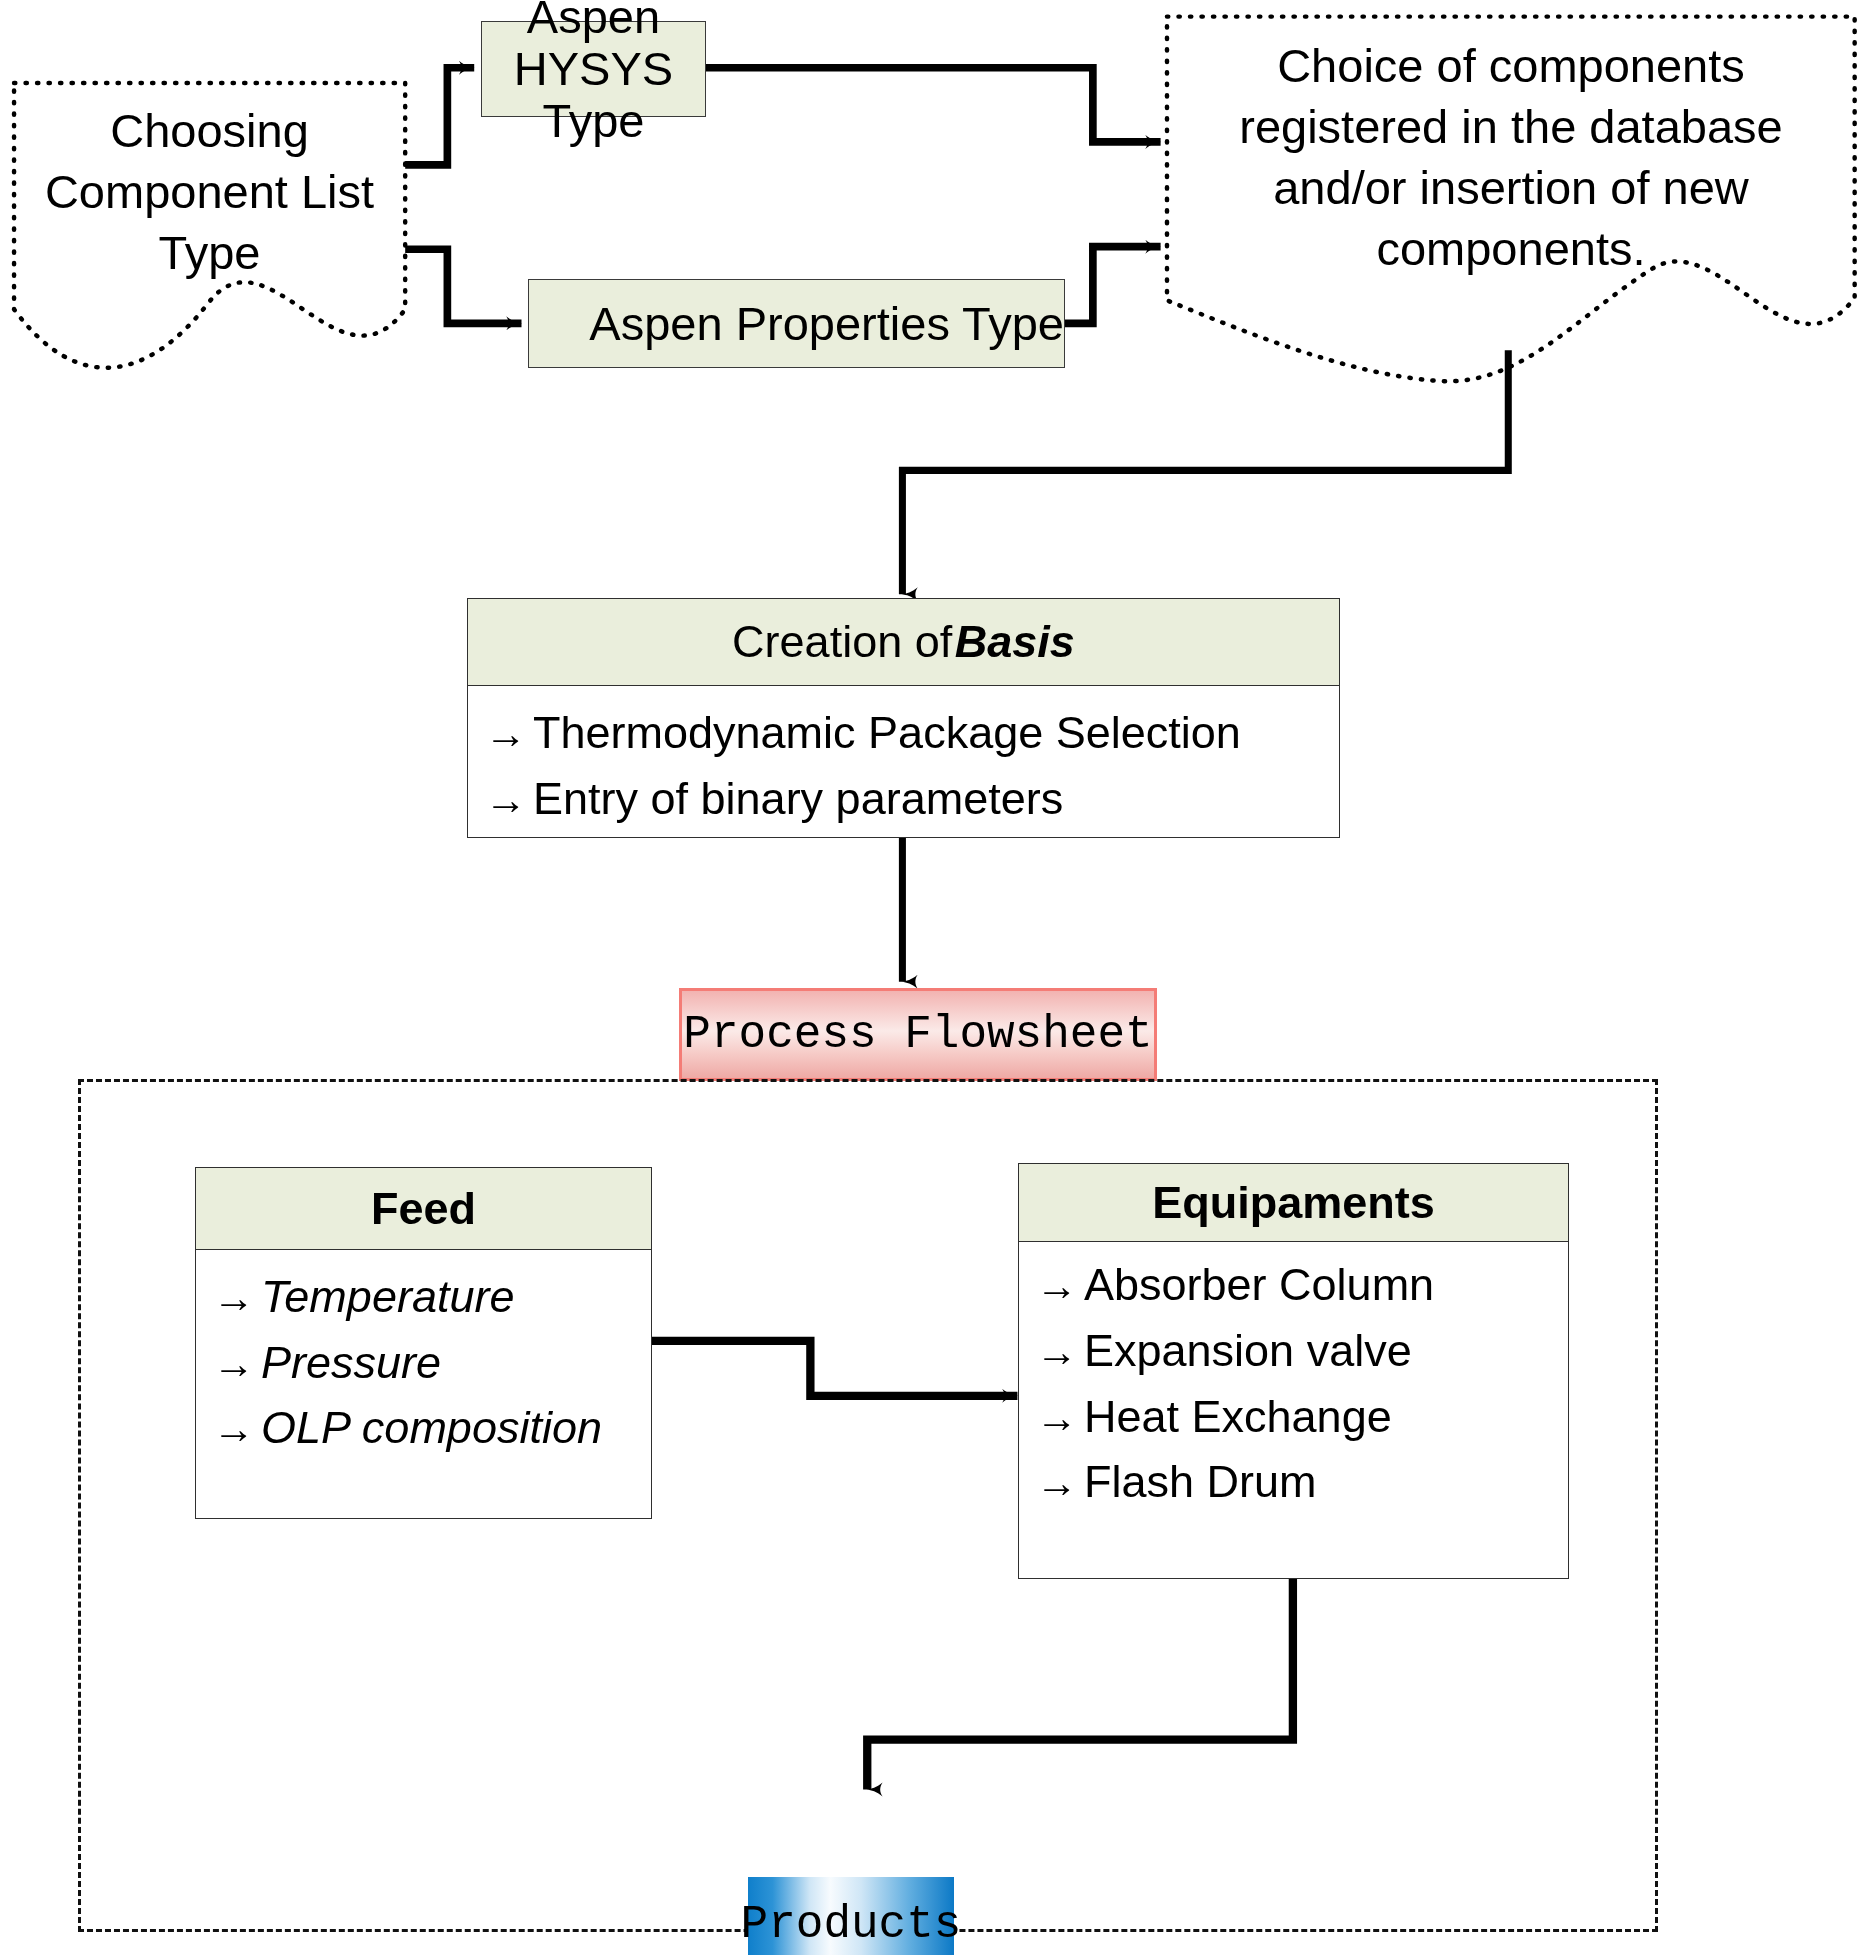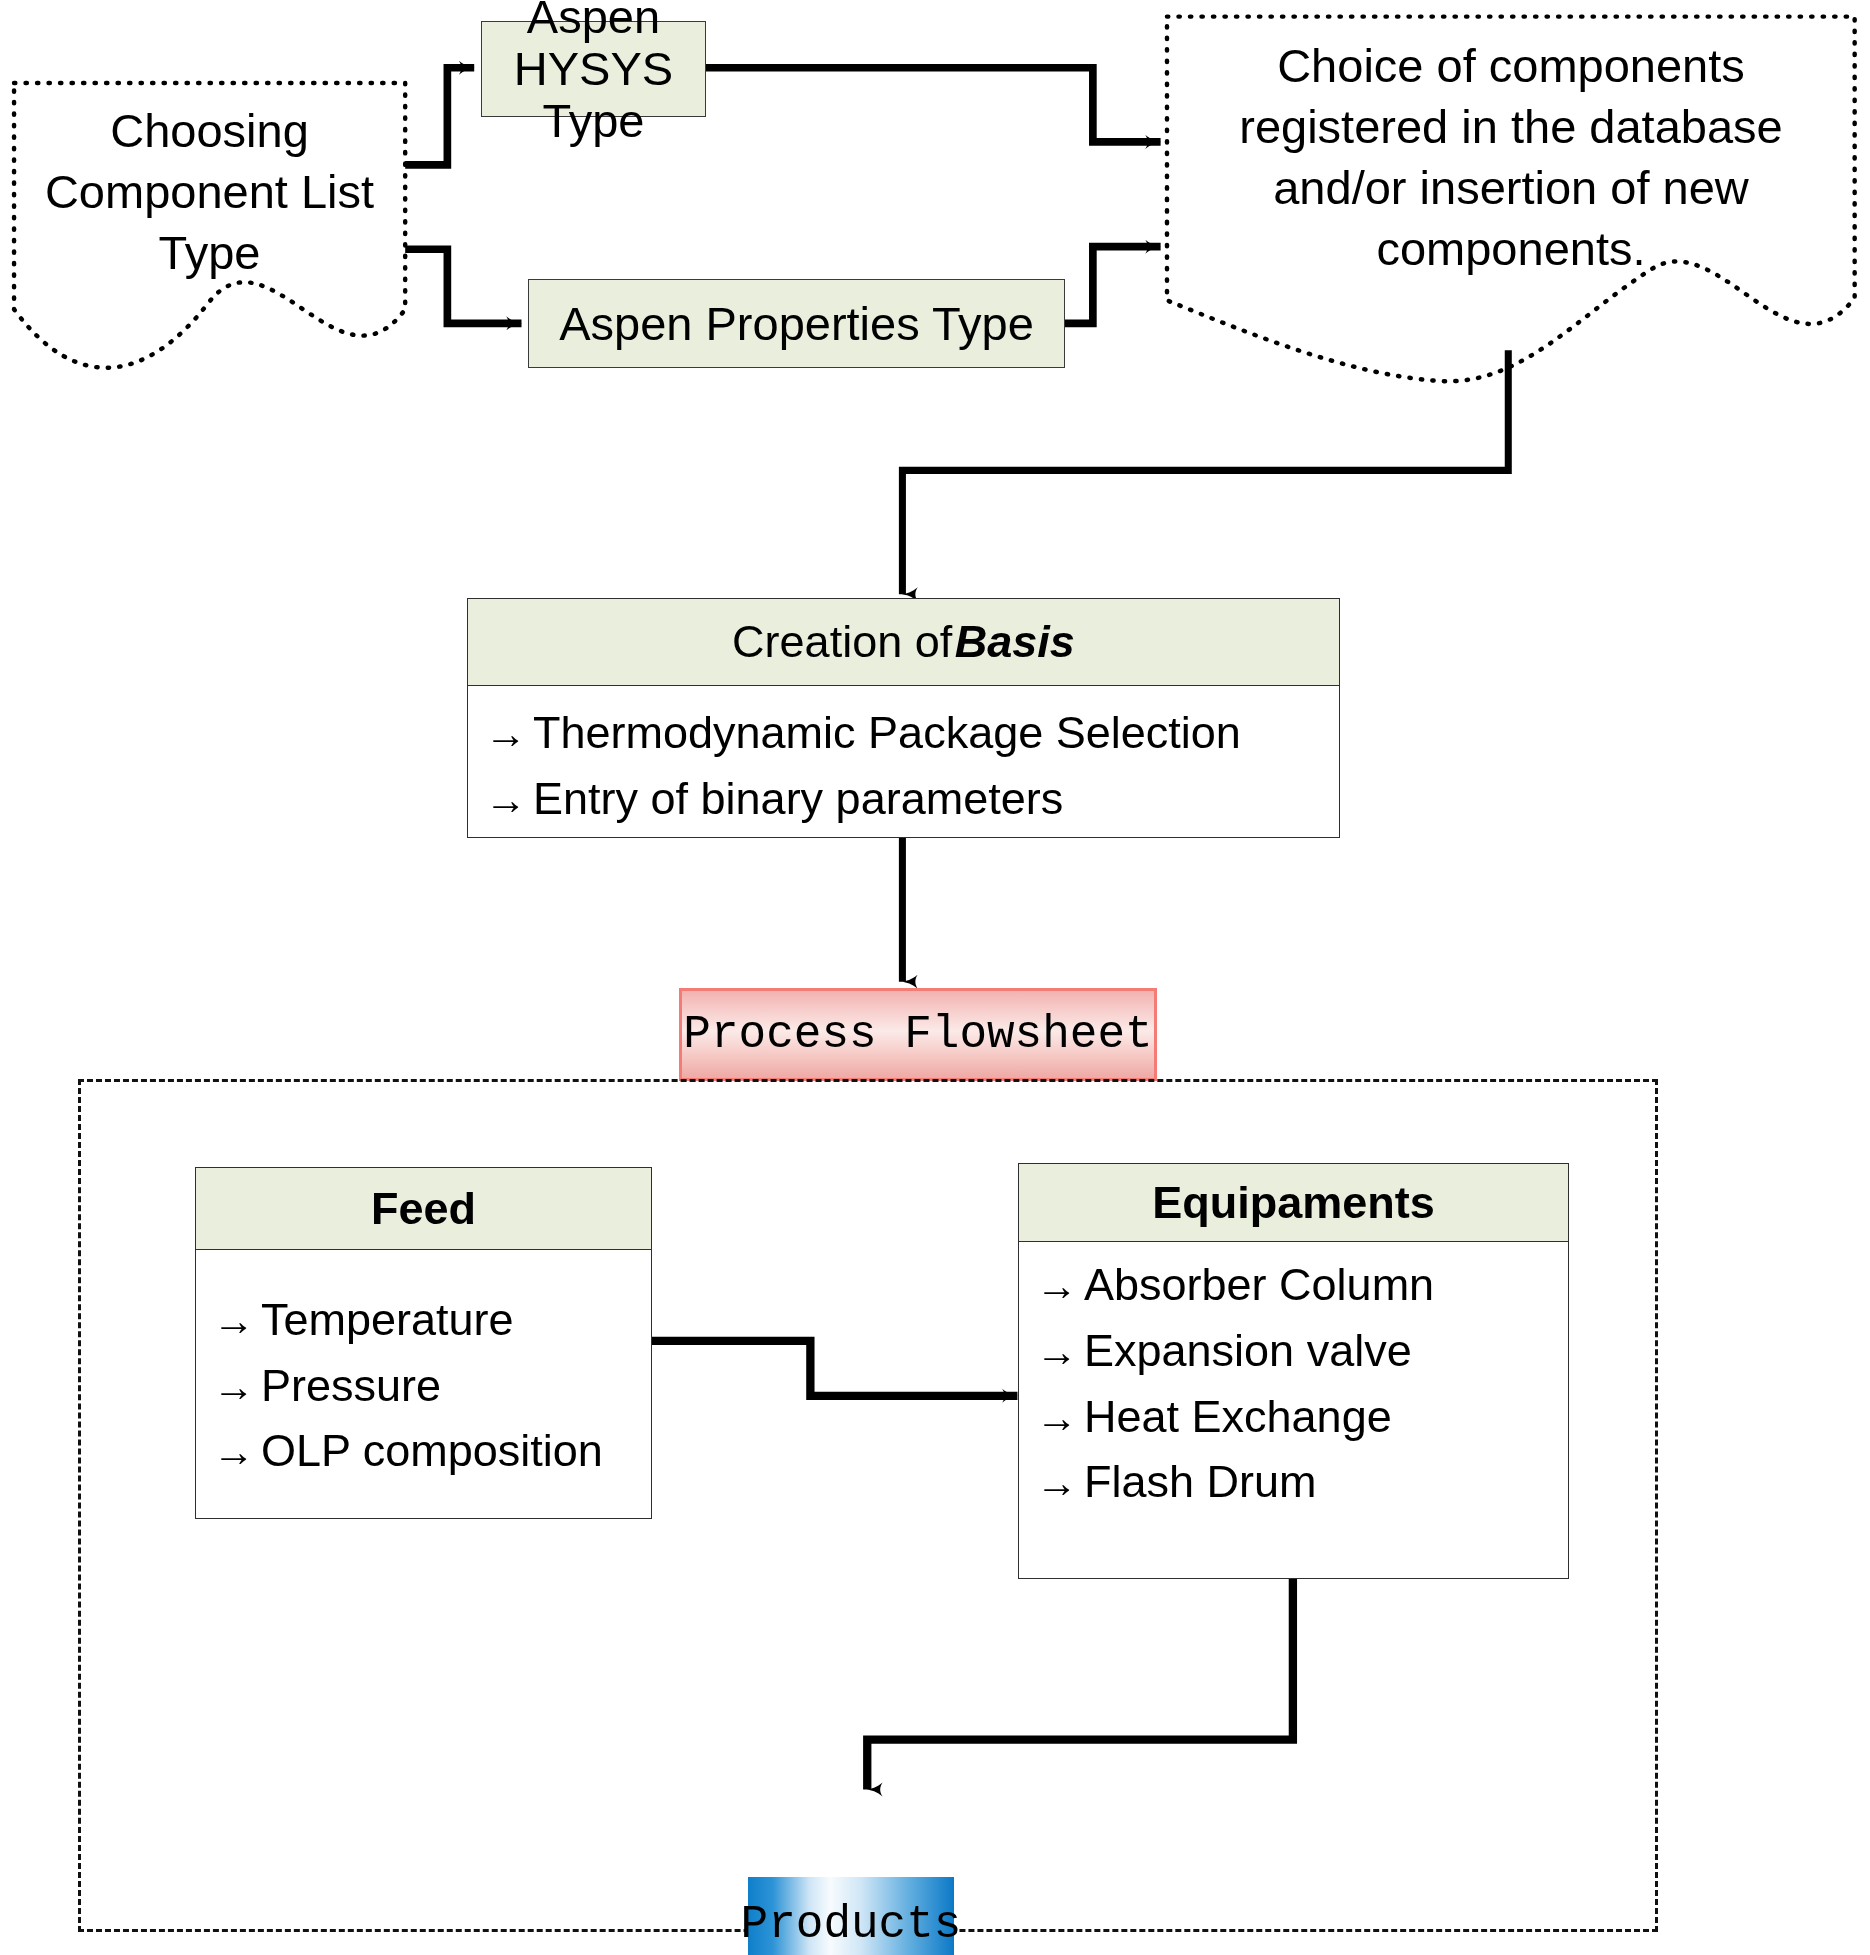--- a/index.html
+++ b/index.html
@@ -9,21 +9,21 @@
   .svg-layer{position:absolute;left:0;top:0;width:1870px;height:1955px;pointer-events:none;}
 
   .node{position:absolute;box-sizing:border-box;}
 
   
   .docshape{display:flex;align-items:center;justify-content:center;text-align:center;}
   .docshape .txt{font-size:47px;line-height:1.30;padding:0 11.5px;}
 
   
   .procbox{background:#EAEEDC;border:1.9px solid #3a3a3a;
-           display:flex;align-items:center;justify-content:center;text-align:center;}
+           display:flex;align-items:center;justify-content:flex-end;text-align:center;}
   .procbox .txt{font-size:47px;line-height:1.1;}
 
   
   .card{border:1.9px solid #2f2f2f;background:#ffffff;}
   .card .hdr{background:#EAEEDC;border-bottom:1.9px solid #2f2f2f;
              display:flex;align-items:center;justify-content:center;
              text-align:center;font-size:45px;box-sizing:border-box;}
   .card .hdr.bold{font-weight:bold;}
   .card .body{padding:14px 16.6px 9px 16.6px;box-sizing:border-box;}
   .card .li{font-size:45px;line-height:1.46;white-space:nowrap;}
@@ -115,21 +115,21 @@
   <div class="node gradbox pf" style="left:679px;top:988px;width:478px;height:93px;">
     <div class="txt">Process Flowsheet</div>
   </div>
 
   <div class="dashcontainer" style="left:78px;top:1079px;width:1580px;height:853px;"></div>
 
   <div class="node card" style="left:195px;top:1167px;width:457px;height:352px;">
     <div class="hdr bold" style="height:82px;">
       <span>Feed</span>
     </div>
-    <div class="body" style="padding-top:37px;">
+    <div class="body" style="padding-top:14px;font-style:italic;">
       <div class="li">
         <span class="arw">→</span><span>Temperature</span>
       </div>
       <div class="li">
         <span class="arw">→</span><span>Pressure</span>
       </div>
       <div class="li">
         <span class="arw">→</span><span>OLP composition</span>
       </div>
     </div>

